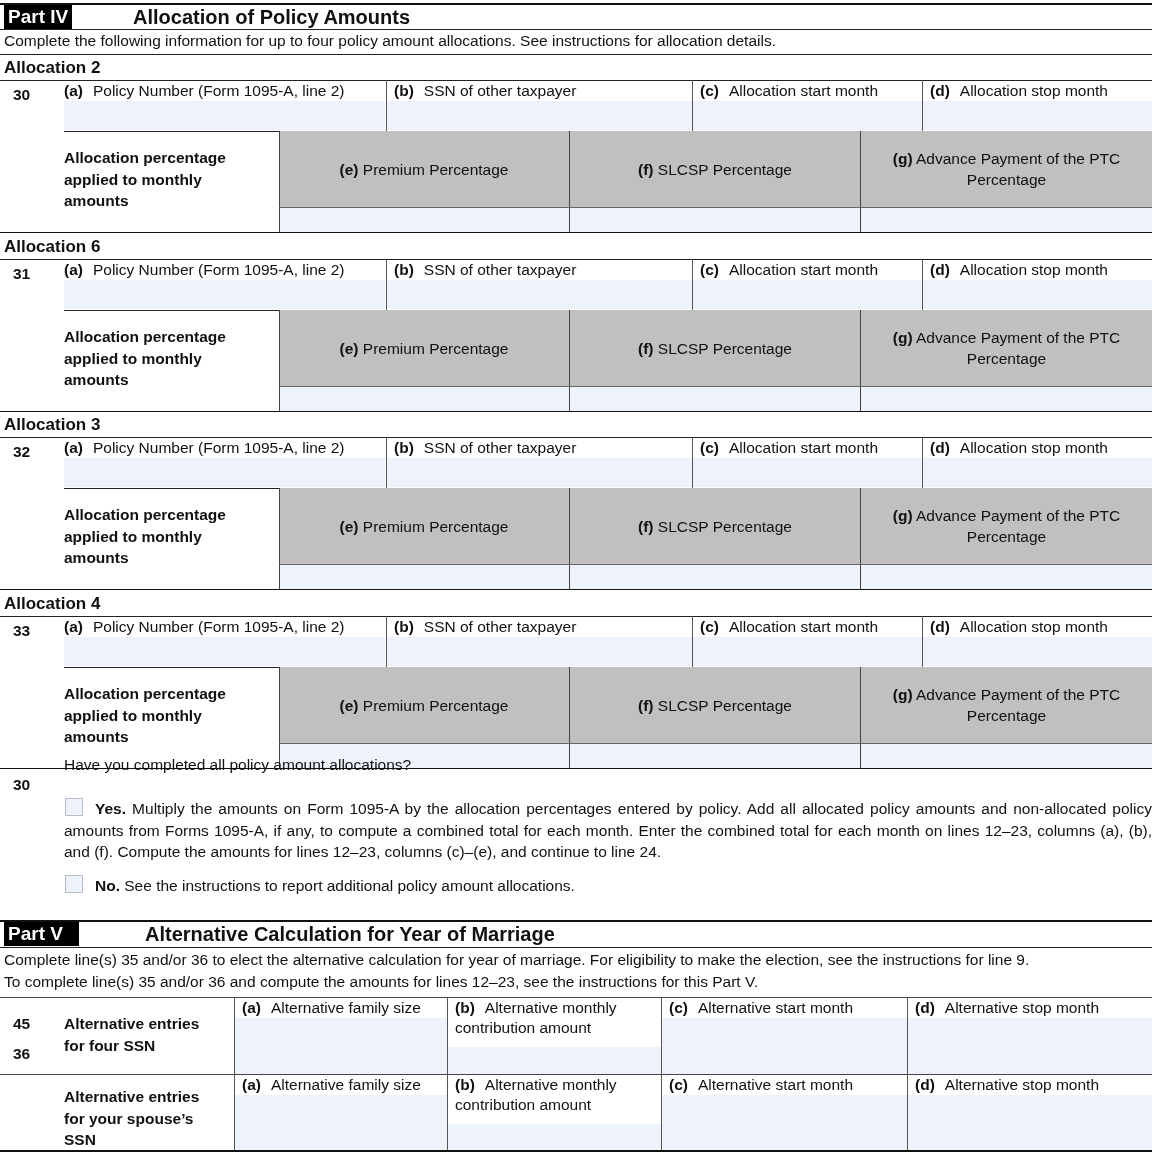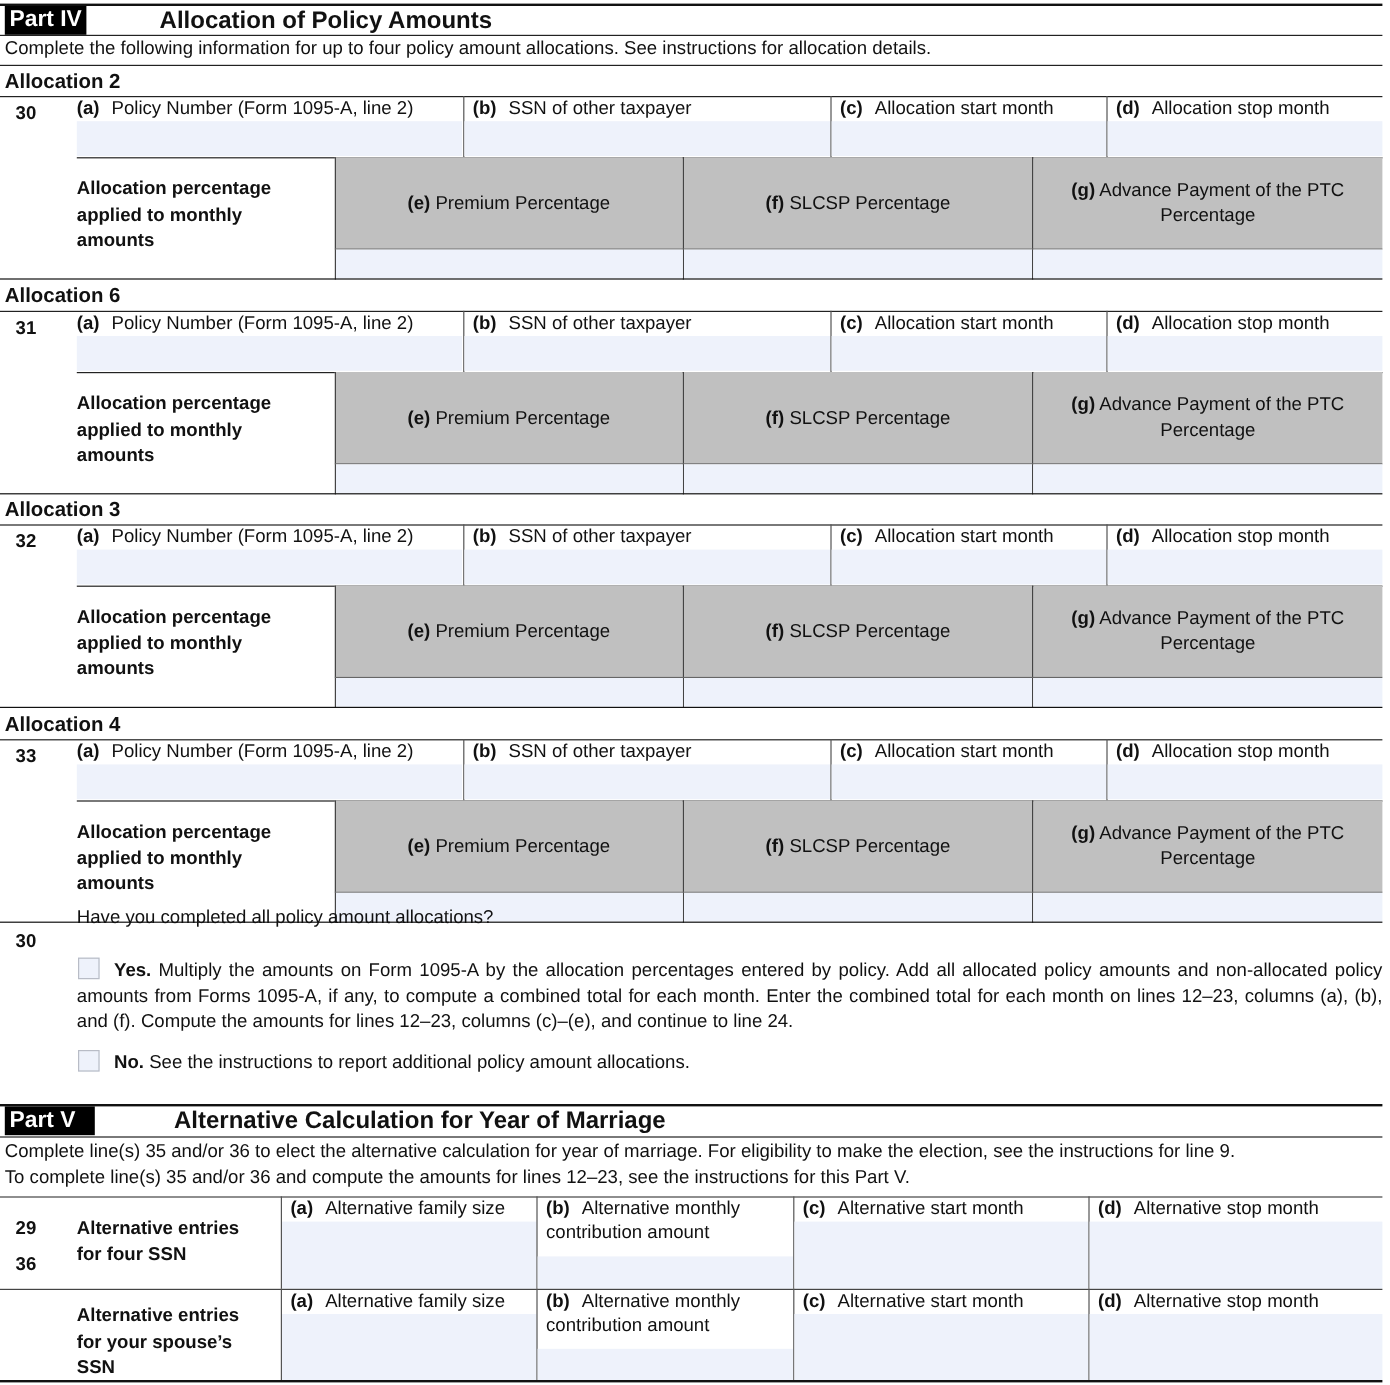--- a/index.html
+++ b/index.html
@@ -221,21 +221,21 @@
 
 <div class="hline thick" style="left:0; top:920px; width:1152px;"></div>
 <div class="part-badge" style="left:4px; top:922px; width:75px;">Part V</div>
 <div class="part-title" style="left:109px; top:922px;margin-left:36px;">Alternative Calculation for Year of Marriage</div>
 <div class="hline" style="left:0; top:947px; width:1152px;"></div>
 <div class="txt" style="left:4px; top:949px;">Complete line(s) 35 and/or 36 to elect the alternative calculation for year of marriage. For eligibility to make the election, see the instructions for line 9.</div>
 <div class="txt" style="left:4px; top:971px;">To complete line(s) 35 and/or 36 and compute the amounts for lines 12–23, see the instructions for this Part V.</div>
 
 <div id="part5rows">
     <div class="hline" style="left:0; top:997px; width:1152px; border-color:#444;"></div>
-    <div class="lineno" style="left:13px; top:1014px;">29</div>
+    <div class="lineno" style="left:13px; top:1014px;">45</div>
     <div class="pct-label" style="left:64px; top:1013px; width:160px;">Alternative entries for four SSN</div>
 
     <div class="vline" style="left:234px; top:997px; height:77px;"></div>
     <div class="cell-label" style="left:242px; top:998px;"><b>(a)</b><span>Alternative family size</span></div>
     <input class="input" style="left: 235px; top: 1018px; width: 212px; height: 56px;" value="">
 
     <div class="vline" style="left:447px; top:997px; height:77px;"></div>
     <div class="cell-label" style="left:455px; top:998px; white-space:normal; width:200px;"><b>(b)</b><span>Alternative monthly contribution amount</span></div>
     <input class="input" style="left: 448px; top: 1047px; width: 213px; height: 27px;" value="">
 

